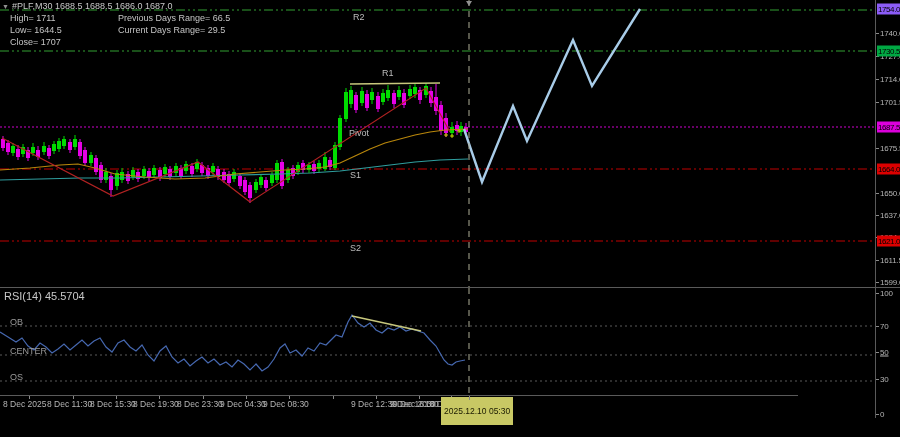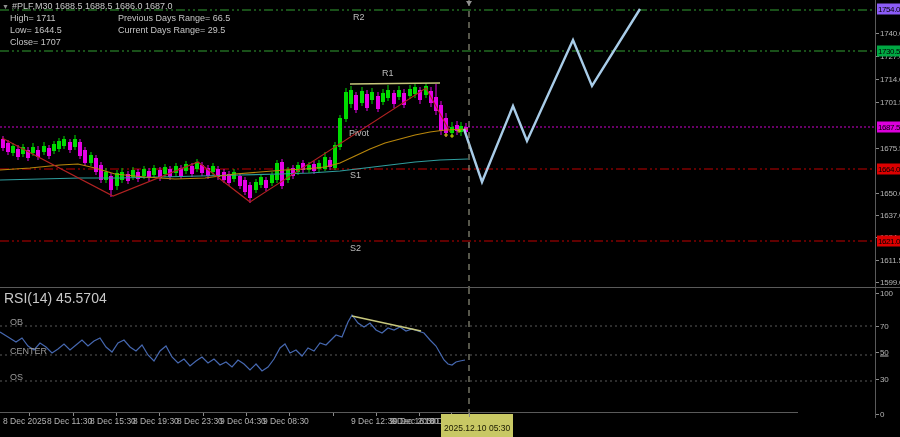--- a/index.html
+++ b/index.html
@@ -5,29 +5,29 @@
   html,body{margin:0;padding:0;background:#000;}
   #app{position:relative;width:900px;height:437px;background:#000;overflow:hidden;
        font-family:"Liberation Sans",sans-serif;-webkit-font-smoothing:none;}
   .abs{position:absolute;}
   .sym-row{left:2px;top:1px;color:#C8C8C8;font-size:9px;white-space:nowrap;}
   .sym-caret{color:#909090;font-size:7px;margin-right:3px;}
   .stat-row{color:#C4C4C4;font-size:9px;white-space:nowrap;}
   .stat-left{position:absolute;left:10px;top:0;}
   .stat-right{position:absolute;left:118px;top:0;}
   .lvl-label{color:#BDBDBD;font-size:9px;white-space:nowrap;}
-  .rsi-main-label{color:#C8C8C8;font-size:14px;white-space:nowrap;}
+  .rsi-main-label{color:#C8C8C8;font-size:11px;white-space:nowrap;}
   .rsi-guide-label{color:#9A9A9A;font-size:9px;}
   .axis-pane{left:875px;top:0;width:25px;height:418px;border-left:1px solid #5A5A5A;}
   .tick-label{position:absolute;left:4px;color:#B4B4B4;font-size:8px;white-space:nowrap;
               transform:translateY(-50%);letter-spacing:-0.2px;}
   .tick-dash{position:absolute;left:0;width:3px;height:1px;background:#8A8A8A;}
   .badge{position:absolute;left:1px;width:24px;height:11px;transform:translateY(-50%);
          color:#000;font-size:8px;line-height:11px;text-align:center;letter-spacing:-0.4px;}
-  .time-pane{left:0;top:412px;width:798px;height:19px;border-top:1px solid #5A5A5A;}
+  .time-pane{left:0;top:395px;width:798px;height:19px;border-top:1px solid #5A5A5A;}
   .time-label{position:absolute;top:3px;color:#B4B4B4;font-size:8.5px;white-space:nowrap;}
   .time-tick{position:absolute;top:0;width:1px;height:3px;background:#8A8A8A;}
   .time-highlight{position:absolute;top:1px;height:12px;line-height:12px;padding:8px 3px;
                   font-size:8.5px;color:#1A1A00;white-space:nowrap;}
   .sep{left:0;width:900px;height:1px;background:#5A5A5A;}
   svg{position:absolute;left:0;display:block;}
 </style>
 </head>
 <body>
 

